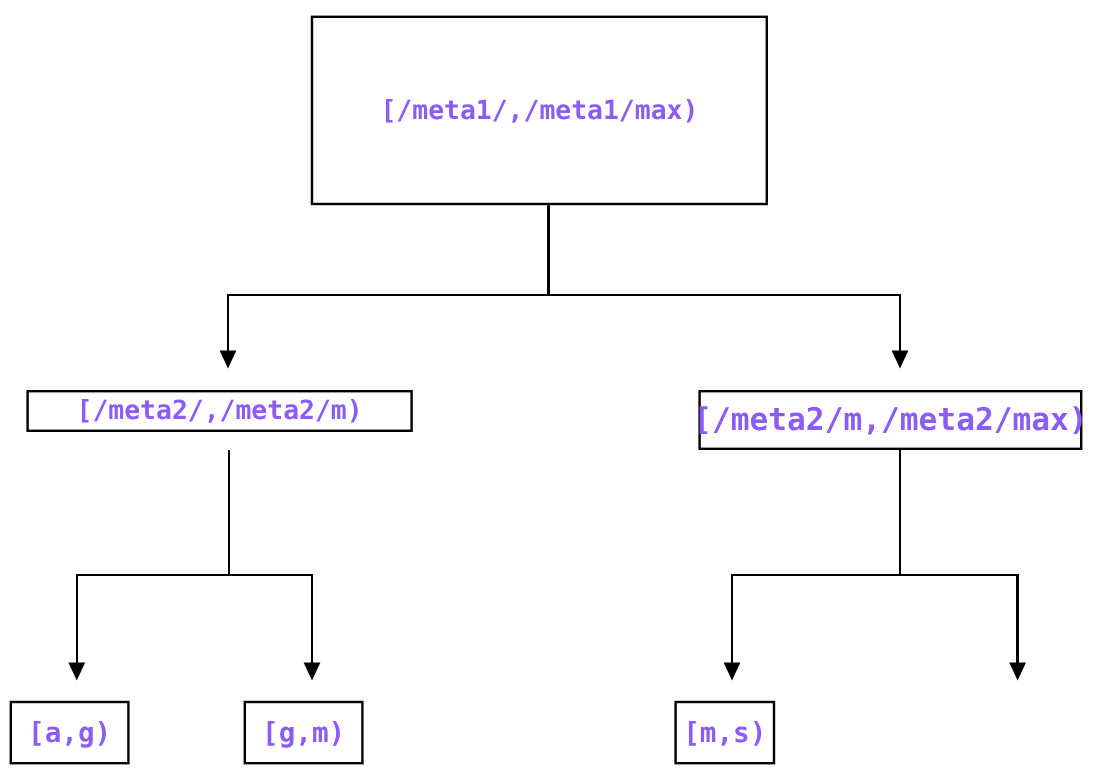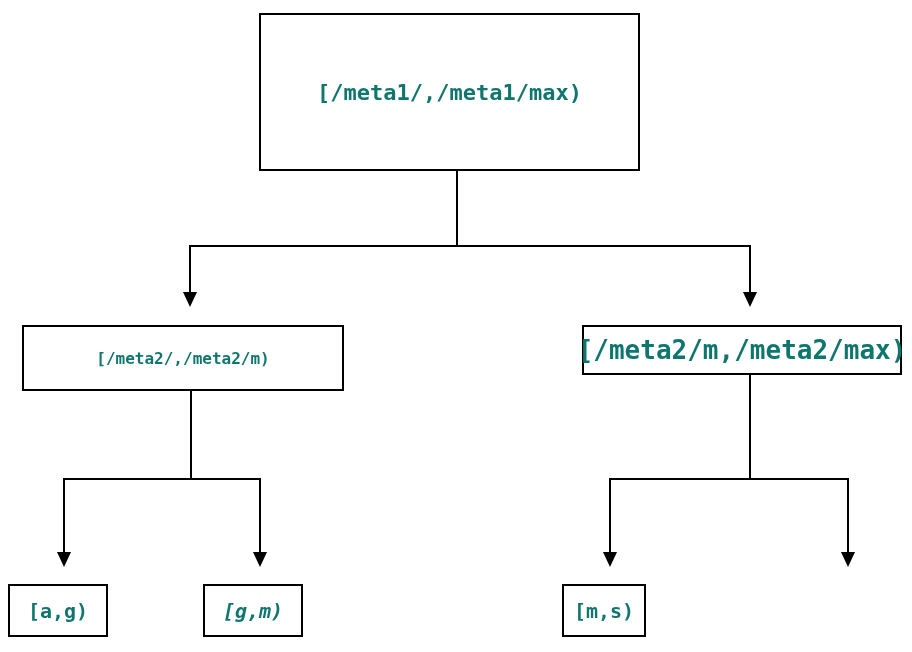--- a/index.html
+++ b/index.html
@@ -24,41 +24,41 @@
   }
   .node {
     position: absolute;
     box-sizing: border-box;
     border: 2px solid #000000;
     background: #ffffff;
     display: flex;
     align-items: center;
     justify-content: center;
     font-weight: bold;
-    color: #0f766e;
+    color: #8b5cf6;
     white-space: nowrap;
   }
   .node-root {
     left: 259px; top: 13px; width: 381px; height: 158px;
     font-size: 22px;
   }
   .node-l2-left {
-    left: 22px; top: 325px; width: 322px; height: 66px;
-    font-size: 16px;
+    left: 22px; top: 325px; width: 322px; height: 35px;
+    font-size: 22px;
   }
   .node-l2-right {
     left: 582px; top: 325px; width: 320px; height: 50px;
     font-size: 26px;
   }
   .node-leaf {
     top: 584px; height: 53px;
-    font-size: 20px;
+    font-size: 23px;
   }
   .node-leaf-ag   { left: 8px;   width: 100px; }
-  .node-leaf-gm   { left: 203px; width: 100px; font-style: italic; }
+  .node-leaf-gm   { left: 203px; width: 100px; }
   .node-leaf-ms   { left: 562px; width: 84px; }
   .node-leaf-smax { left: 778px; width: 126px; }
 </style>
 </head>
 <body>
 
 <div class="canvas">
 
   <svg class="connectors" width="912" height="652" viewBox="0 0 912 652" xmlns="http://www.w3.org/2000/svg">
     <g stroke="#000000" stroke-width="2" fill="none" shape-rendering="crispEdges">

